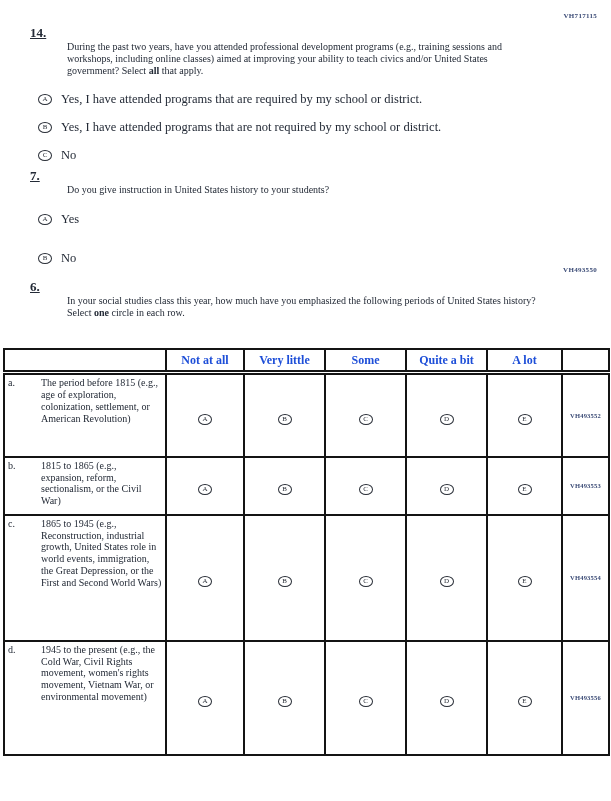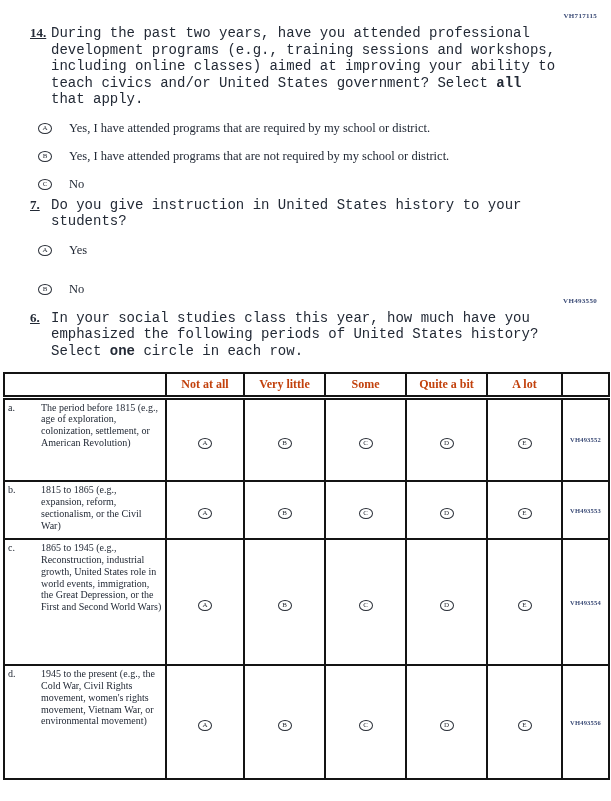--- a/index.html
+++ b/index.html
@@ -40,36 +40,35 @@
   .qnum {
     flex: none;
     width: 21px;
     font-weight: bold;
     font-size: 13px;
     line-height: 1.18;
     text-decoration: underline;
   }
   .qbody { width: 506px; }
   .qtext {
-    margin: 0;
-    font-size: 14px;
+    margin: 16px;
+    font-size: 10px;
     line-height: 1.18;
-    font-family: Liberation Mono, monospace;
   }
   .qtext b { font-weight: bold; }
 
   .option {
     display: flex;
     align-items: center;
     margin-left: -13px;
     margin-top: 13px;
     font-size: 12.5px;
   }
   .option.gap-lg { margin-top: 24px; }
-  .option .opt-label { margin-left: 17px; }
+  .option .opt-label { margin-left: 9px; }
 
   .bubble {
     display: inline-flex;
     flex: none;
     width: 14px;
     height: 11px;
     border: 1px solid #2a2f38;
     border-radius: 50%;
     align-items: center;
     justify-content: center;
@@ -101,21 +100,21 @@
     border: 2px solid #141414;
     padding: 2px 3px;
     box-sizing: border-box;
   }
   table.matrix thead th {
     border-bottom: 5px double #141414;
     font-size: 12px;
     font-weight: bold;
     text-align: center;
     height: 24px;
-    color: #c2410c;
+    color: #1d4ed8;
   }
   td.row-label {
     font-size: 10px;
     line-height: 1.18;
     vertical-align: top;
     padding: 2px 3px 2px 2px;
   }
   .row-label-flex { display: flex; }
   .row-prefix { flex: none; width: 13px; }
   .row-text { flex: 1; margin-left: 20px; }

